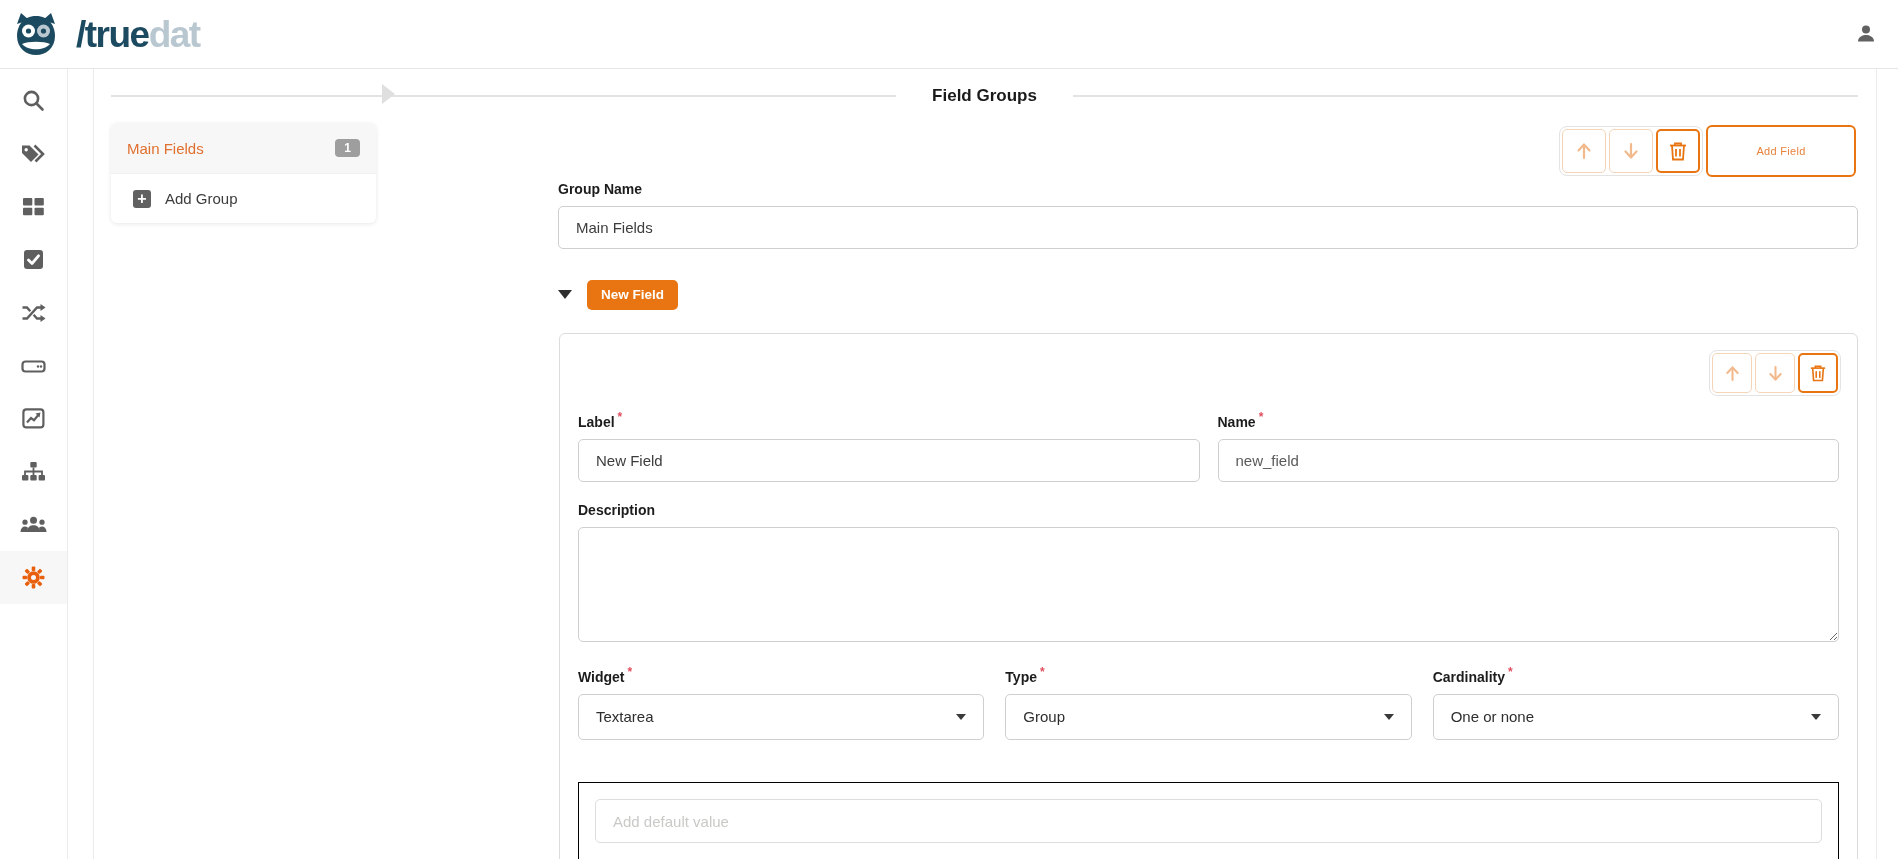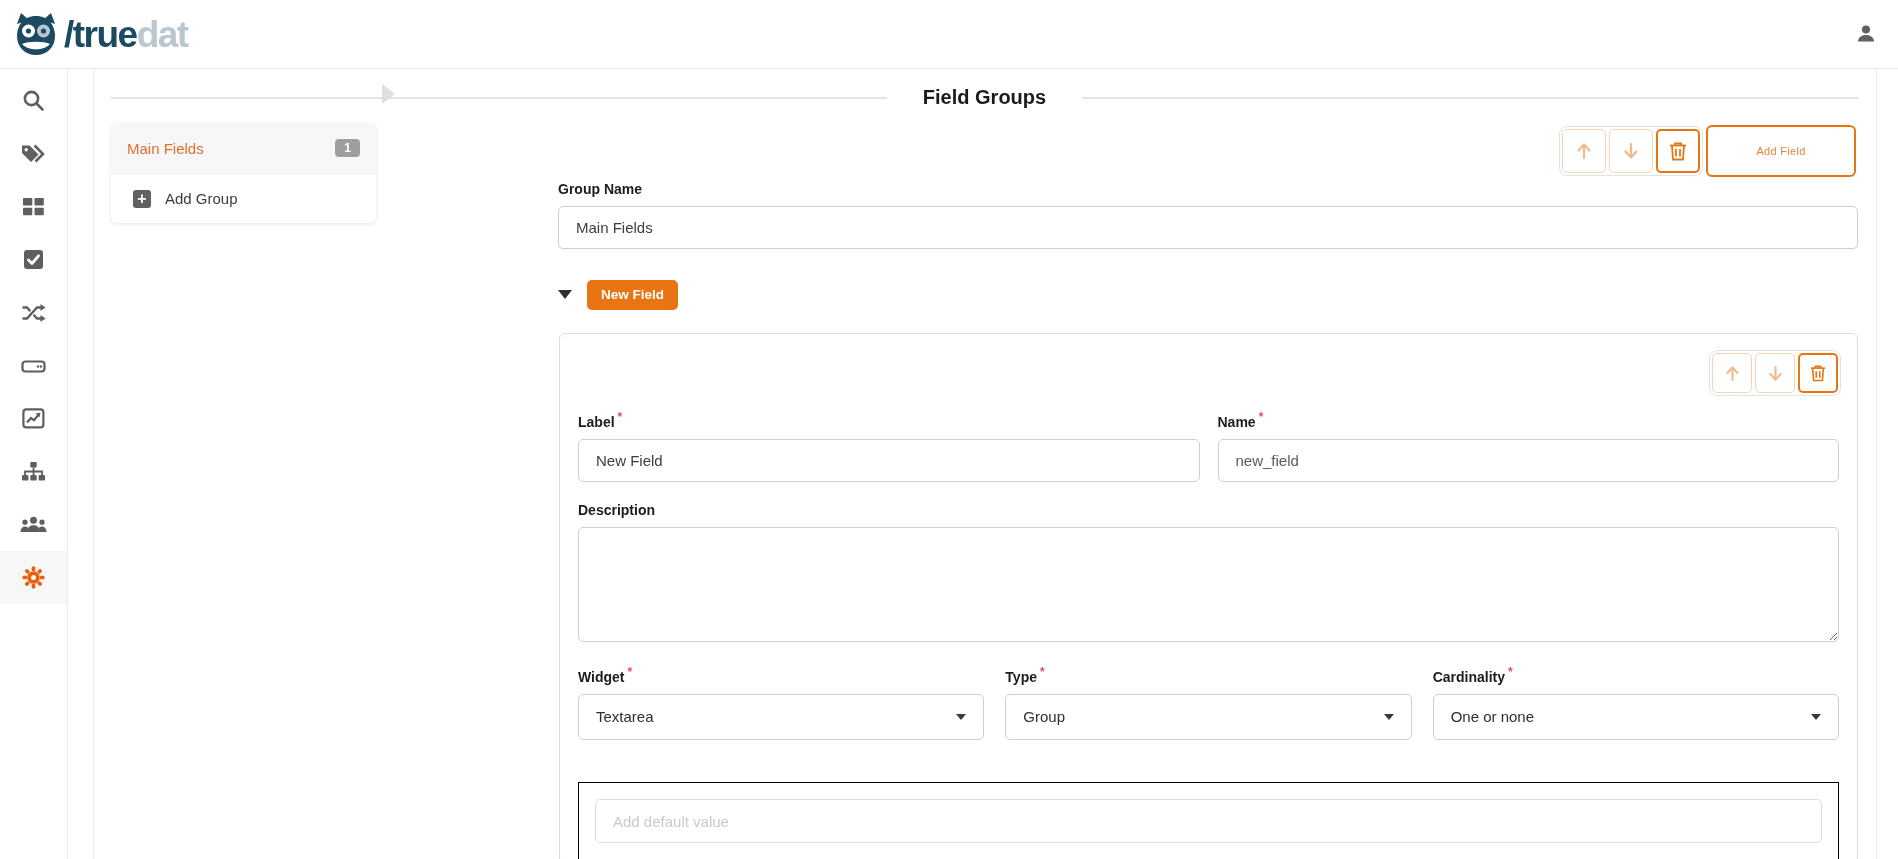--- a/index.html
+++ b/index.html
@@ -8,39 +8,39 @@
     --icon-gray:#5F5F5F; --line:#DCDCDC; --input-border:#CFCFCF; --asterisk:#E04F5F;
   }
   *{box-sizing:border-box; margin:0; padding:0;}
   body{font-family:"Liberation Sans", sans-serif; background:#fff;}
   .stage{position:relative; width:1898px; height:859px; overflow:hidden; background:#fff;}
 
   
   .header{position:absolute; top:0; left:0; width:100%; height:69px;
     border-bottom:1px solid #E6E6E6; background:#fff; display:flex;
     align-items:center; justify-content:space-between; padding:0 18px 0 12px;}
-  .logo{display:flex; align-items:center; gap:4px;}
+  .logo{display:flex; align-items:center; gap:16px;}
   .logo-word{font-size:37px; font-weight:bold; letter-spacing:-1.5px; line-height:1;}
   .logo-word .p1{color:var(--navy);}
   .logo-word .p2{color:var(--logo-light);}
   .user-btn{width:28px; height:28px; display:flex; align-items:center; justify-content:center; cursor:pointer;}
 
   
   .sidebar{position:absolute; top:69px; left:0; width:68px; height:790px;
     background:#fff; border-right:1px solid #EBEBEB; display:flex; flex-direction:column; padding-top:5px;}
   .side-item{height:53px; display:flex; align-items:center; justify-content:center; cursor:pointer;}
   .side-item.active{background:#F7F7F7;}
 
   
   .panel{position:absolute; top:69px; left:93px; width:1784px; height:791px;
     background:#fff; border-left:1px solid #EBEBEB; border-right:1px solid #EBEBEB;}
 
   .title-row{position:absolute; top:17px; left:17px; width:1747px; display:flex; align-items:center;}
   .title-row .rule{flex:1; height:2px; background:#E3E3E3;}
-  .page-title{padding:0 36px; font-size:20px; font-weight:bold; color:#1A1A1A; white-space:nowrap;}
+  .page-title{padding:0 36px; font-size:17px; font-weight:bold; color:#1A1A1A; white-space:nowrap;}
 
   
   .groups-panel{position:absolute; top:54px; left:17px; width:265px;
     border-radius:6px; box-shadow:0 1px 4px rgba(0,0,0,0.10); background:#fff;}
   .group-row{height:50px; display:flex; align-items:center; padding:0 16px; cursor:pointer;}
   .group-row.selected{background:#F7F7F7; border-radius:6px 6px 0 0; justify-content:space-between;}
   .group-row.selected .group-label{color:var(--orange-text); font-size:15px;}
   .count-badge{background:#9E9E9E; color:#fff; font-size:12px; font-weight:bold;
     border-radius:4px; padding:3px 9px; line-height:1;}
   .add-group-row{border-top:1px solid #F0F0F0; gap:14px; color:#3C3C3C; font-size:15px; border-radius:0 0 6px 6px;}

